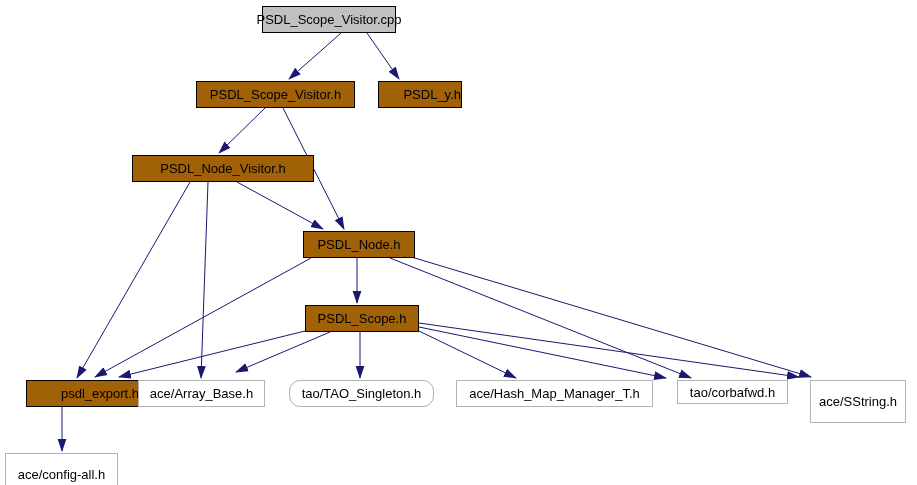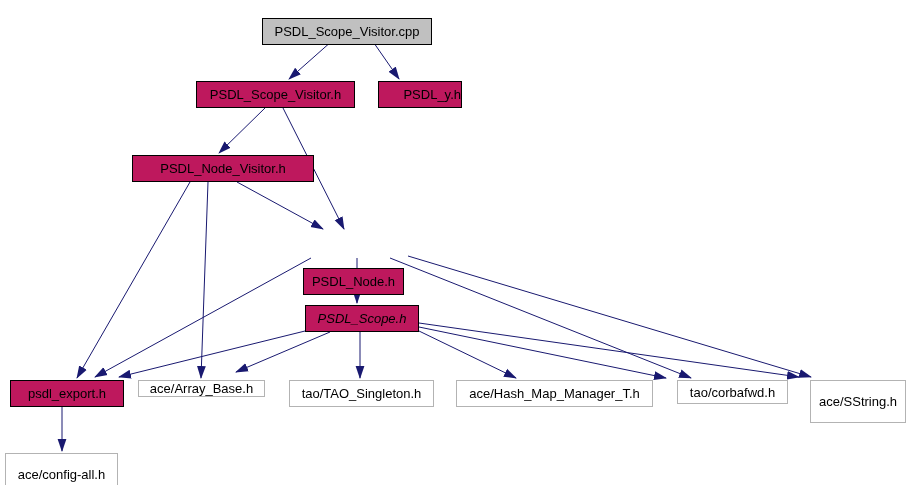--- a/index.html
+++ b/index.html
@@ -30,21 +30,21 @@
     color: #000000;
     display: flex;
     align-items: center;
     justify-content: center;
     font-size: 13px;
     line-height: 1;
     white-space: nowrap;
     z-index: 2;
   }
   .node.root { background: #c0c0c0; border-color: #000000; }
-  .node.doc  { background: #be185d; border-color: #000000; cursor: pointer; }
+  .node.doc  { background: #a16207; border-color: #000000; cursor: pointer; }
   .node.leaf { background: #ffffff; border-color: #b3b3b3; }
   .node .label { pointer-events: none; }
 </style>
 </head>
 <body>
 
 <div class="canvas">
   <svg id="edge-layer" xmlns="http://www.w3.org/2000/svg">
       <defs>
         <marker id="arrow" markerWidth="14" markerHeight="10" refX="12" refY="5" orient="auto" markerUnits="userSpaceOnUse">
@@ -64,45 +64,45 @@
       <line x1="408" y1="256" x2="811" y2="377" stroke="#191970" stroke-width="1" marker-end="url(#arrow)"></line>
       <line x1="305" y1="331" x2="119" y2="377" stroke="#191970" stroke-width="1" marker-end="url(#arrow)"></line>
       <line x1="330" y1="332" x2="236" y2="372" stroke="#191970" stroke-width="1" marker-end="url(#arrow)"></line>
       <line x1="360" y1="332" x2="360" y2="378" stroke="#191970" stroke-width="1" marker-end="url(#arrow)"></line>
       <line x1="419" y1="331" x2="516" y2="378" stroke="#191970" stroke-width="1" marker-end="url(#arrow)"></line>
       <line x1="419" y1="327" x2="666" y2="378" stroke="#191970" stroke-width="1" marker-end="url(#arrow)"></line>
       <line x1="419" y1="323" x2="799" y2="377" stroke="#191970" stroke-width="1" marker-end="url(#arrow)"></line>
       <line x1="62" y1="407" x2="62" y2="451" stroke="#191970" stroke-width="1" marker-end="url(#arrow)"></line>
     </svg>
   <div id="node-layer">
-      <div class="node root" style="left: 262px; top: 18px; width: 170px; height: 27px;">
+      <div class="node root" style="left: 262px; top: 6px; width: 134px; height: 27px;">
         <span class="label">PSDL_Scope_Visitor.cpp</span>
       </div>
       <div class="node doc" style="left: 196px; top: 81px; width: 159px; height: 27px;">
         <span class="label">PSDL_Scope_Visitor.h</span>
       </div>
       <div class="node doc" style="left: 378px; top: 81px; width: 84px; height: 27px; justify-content: flex-end;">
         <span class="label">PSDL_y.h</span>
       </div>
       <div class="node doc" style="left: 132px; top: 155px; width: 182px; height: 27px;">
         <span class="label">PSDL_Node_Visitor.h</span>
       </div>
-      <div class="node doc" style="left: 303px; top: 231px; width: 101px; height: 27px; margin-top: 37px;">
+      <div class="node doc" style="left: 303px; top: 231px; width: 112px; height: 27px;">
         <span class="label">PSDL_Node.h</span>
       </div>
-      <div class="node doc" style="left: 305px; top: 305px; width: 114px; height: 27px; font-style: italic;">
+      <div class="node doc" style="left: 305px; top: 305px; width: 114px; height: 27px;">
         <span class="label">PSDL_Scope.h</span>
       </div>
-      <div class="node doc" style="left: 10px; top: 380px; width: 114px; height: 27px;">
+      <div class="node doc" style="left: 26px; top: 380px; width: 114px; height: 27px; justify-content: flex-end;">
         <span class="label">psdl_export.h</span>
       </div>
-      <div class="node leaf" style="left: 138px; top: 380px; width: 127px; height: 17px;">
+      <div class="node leaf" style="left: 138px; top: 380px; width: 127px; height: 27px;">
         <span class="label">ace/Array_Base.h</span>
       </div>
-      <div class="node leaf" style="left: 289px; top: 380px; width: 145px; height: 27px;">
+      <div class="node leaf" style="left: 289px; top: 380px; width: 145px; height: 27px; border-radius: 11px;">
         <span class="label">tao/TAO_Singleton.h</span>
       </div>
       <div class="node leaf" style="left: 456px; top: 380px; width: 197px; height: 27px;">
         <span class="label">ace/Hash_Map_Manager_T.h</span>
       </div>
       <div class="node leaf" style="left: 677px; top: 380px; width: 111px; height: 24px;">
         <span class="label">tao/corbafwd.h</span>
       </div>
       <div class="node leaf" style="left: 810px; top: 380px; width: 96px; height: 43px;">
         <span class="label">ace/SString.h</span>

